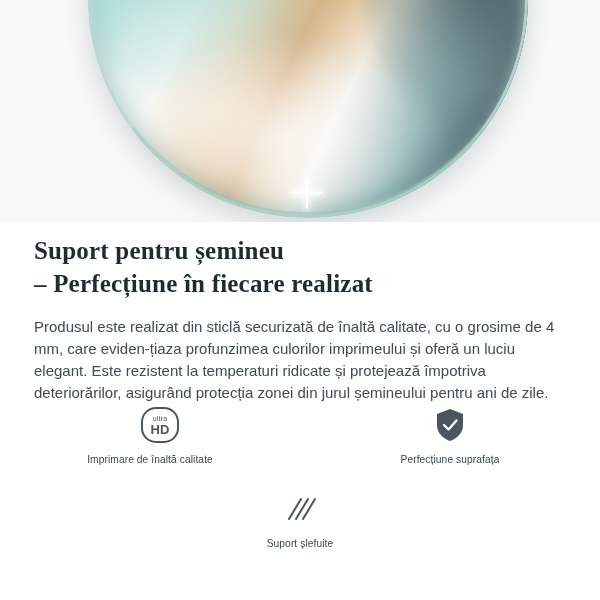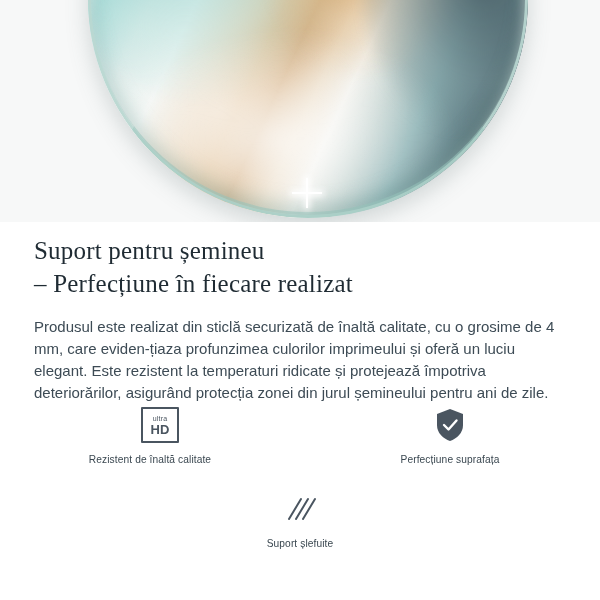--- a/index.html
+++ b/index.html
@@ -149,21 +149,21 @@
   .content {
     position: absolute;
     left: 0;
     top: 222px;
     width: 600px;
   }
   .headline {
     margin: 0;
     padding: 12px 34px 0 34px;
     font-family: "Liberation Serif", serif;
-    font-weight: 400;
+    font-weight: 700;
     font-size: 25px;
     line-height: 33px;
     color: #1f2b33;
     letter-spacing: 0.2px;
   }
   .headline-line {
     display: block;
   }
   .paragraph {
     margin: 0;
@@ -202,21 +202,21 @@
     margin-top: 8px;
     font-size: 10.2px;
     color: #3a4750;
     text-align: center;
     letter-spacing: 0.1px;
   }
   .ultrahd {
     width: 34px;
     height: 32px;
     border: 2px solid #4a5560;
-    border-radius: 1px;
+    border-radius: 15px;
     display: flex;
     flex-direction: column;
     align-items: center;
     justify-content: center;
     line-height: 1;
     margin-left: 20px;
   }
   .ultrahd .u1 {
     font-size: 7px;
     color: #4a5560;
@@ -260,21 +260,21 @@
     <div class="feature-row">
 
 
       <div class="feature">
         <div class="feature-icon">
           <div class="ultrahd">
             <span class="u1">ultra</span>
             <span class="u2">HD</span>
           </div>
         </div>
-        <div class="feature-label">Rezistent de înaltă calitate</div>
+        <div class="feature-label">Imprimare de înaltă calitate</div>
       </div>
 
       <div class="feature">
         <div class="feature-icon">
           <svg width="34" height="38" viewBox="0 0 34 38" fill="none">
             <path d="M17 3 L30 8 V19 C30 27 24 32.5 17 35 C10 32.5 4 27 4 19 V8 Z" fill="#4a5560"></path>
             <path d="M11 19 L15.5 23.5 L23.5 14.5" stroke="#ffffff" stroke-width="2.4" stroke-linecap="round" stroke-linejoin="round" fill="none"></path>
           </svg>
         </div>
         <div class="feature-label">Perfecțiune suprafața</div>

